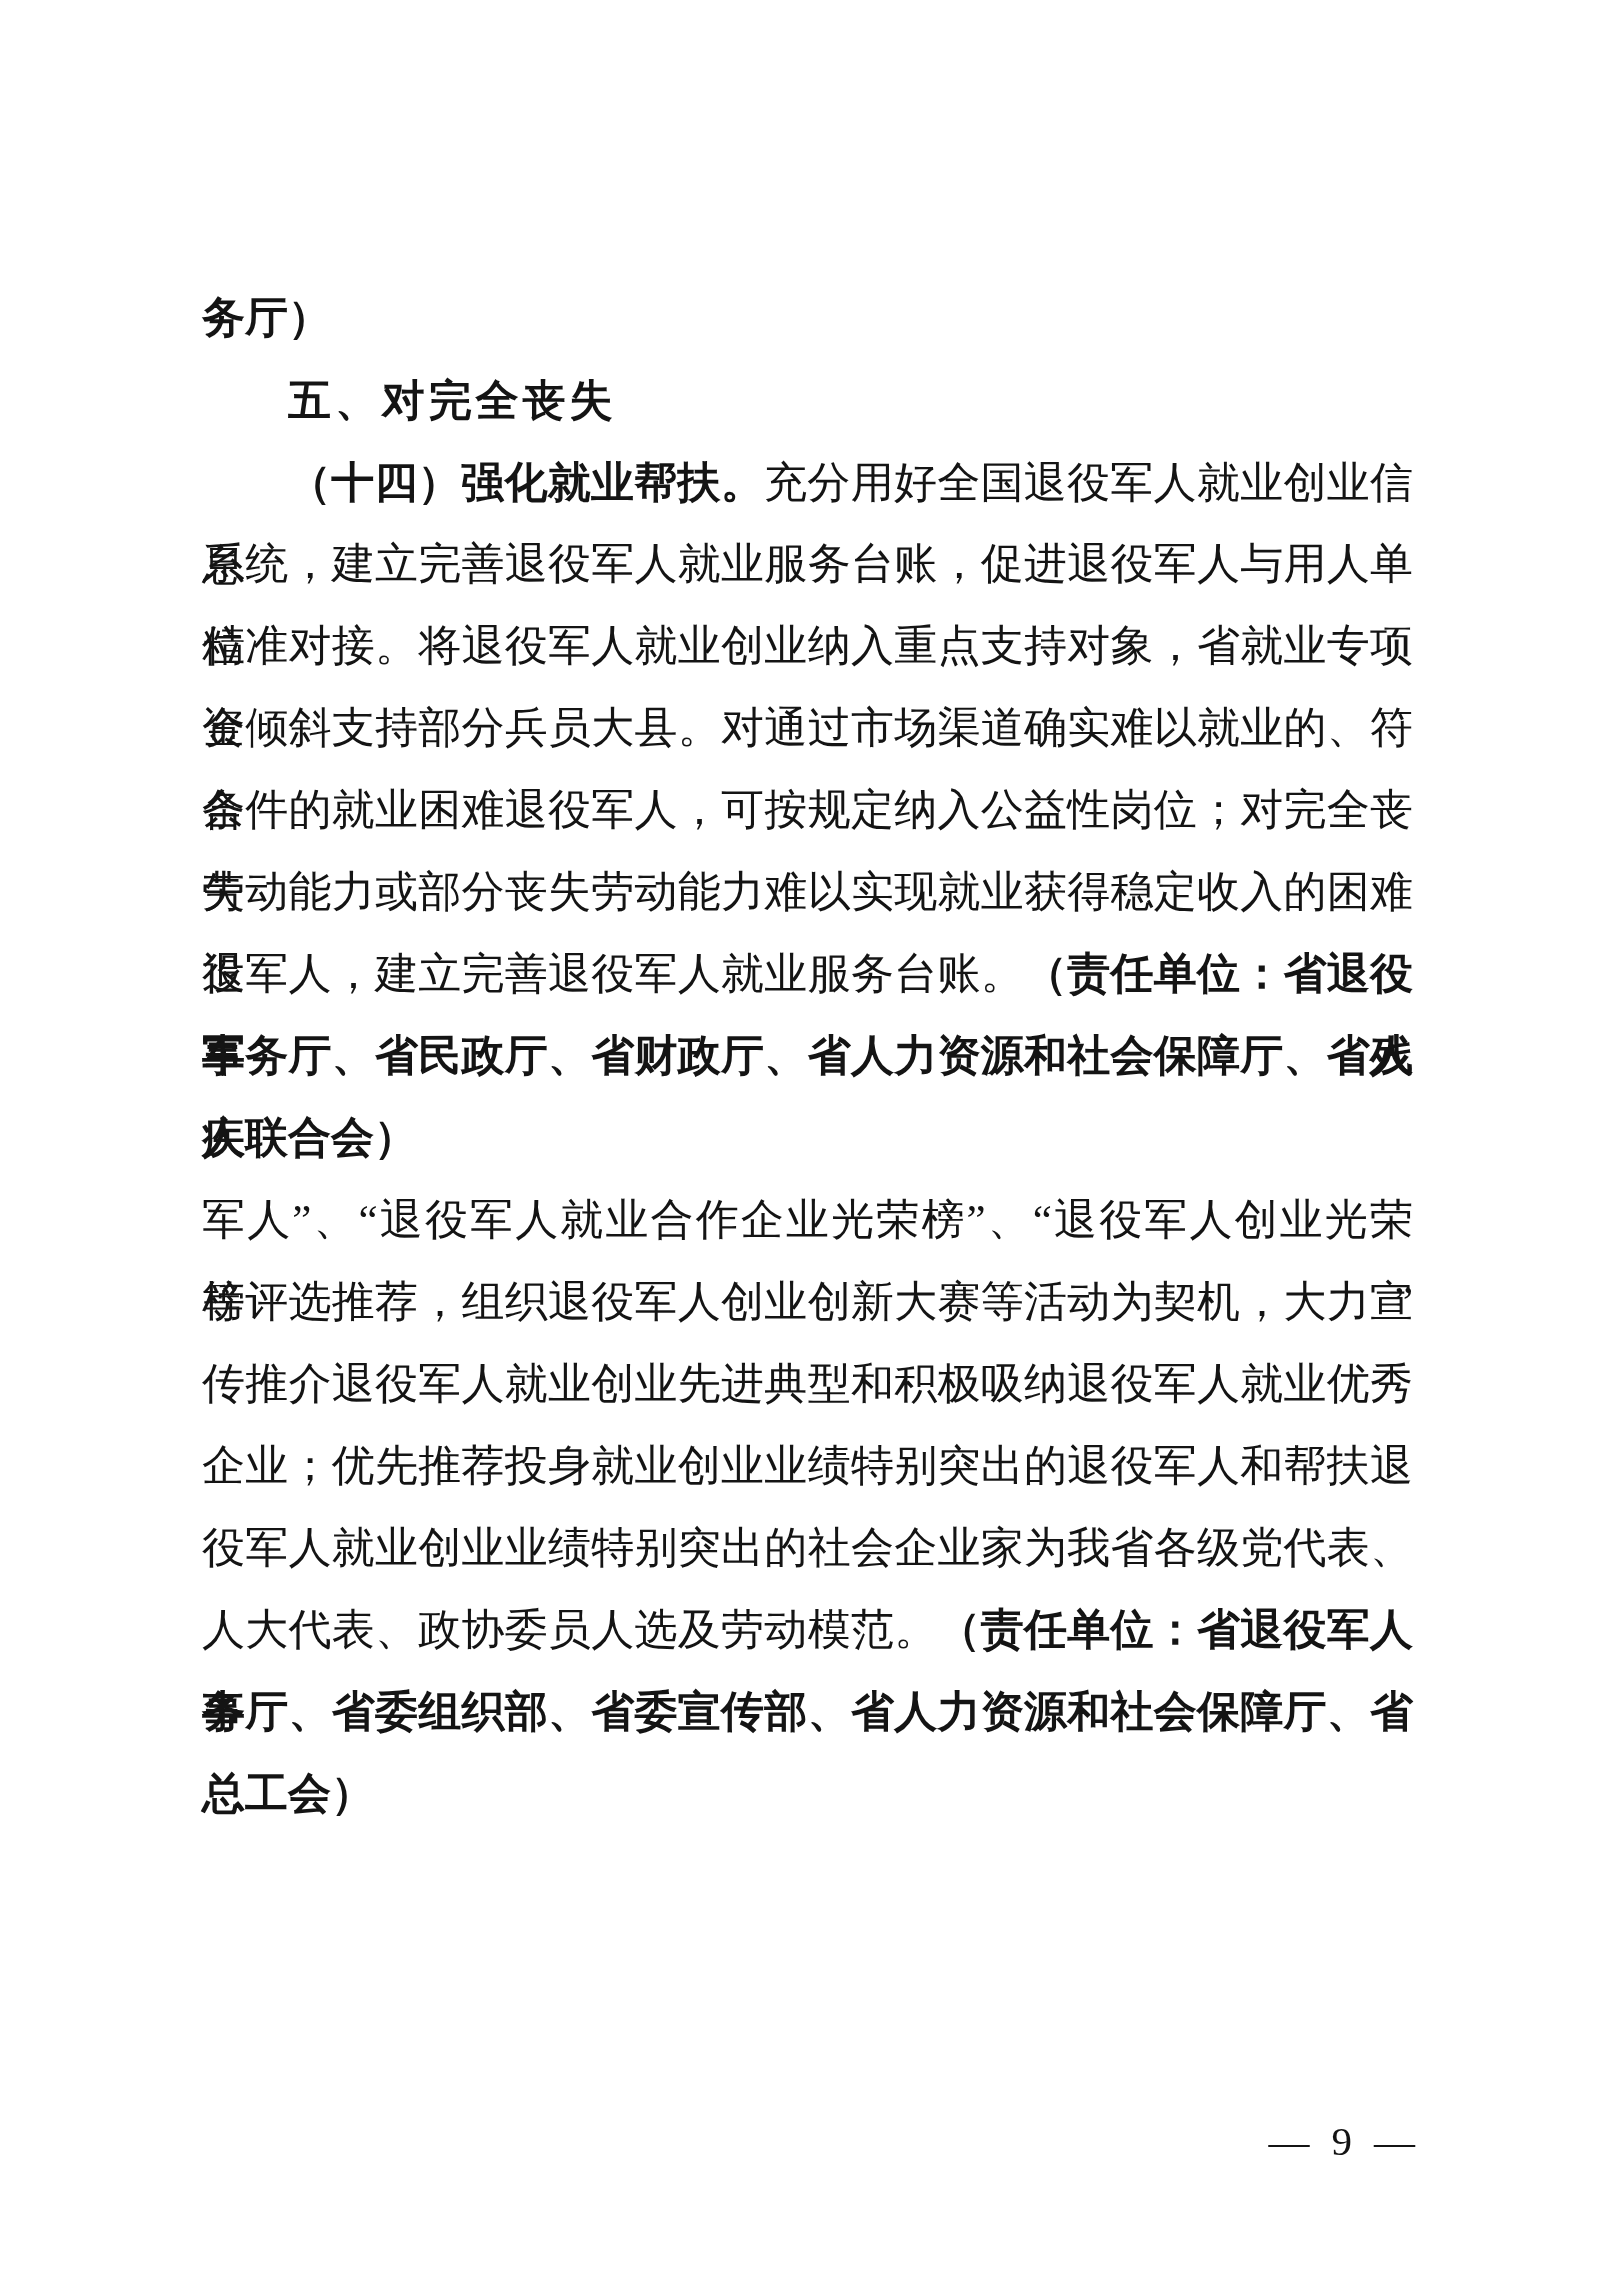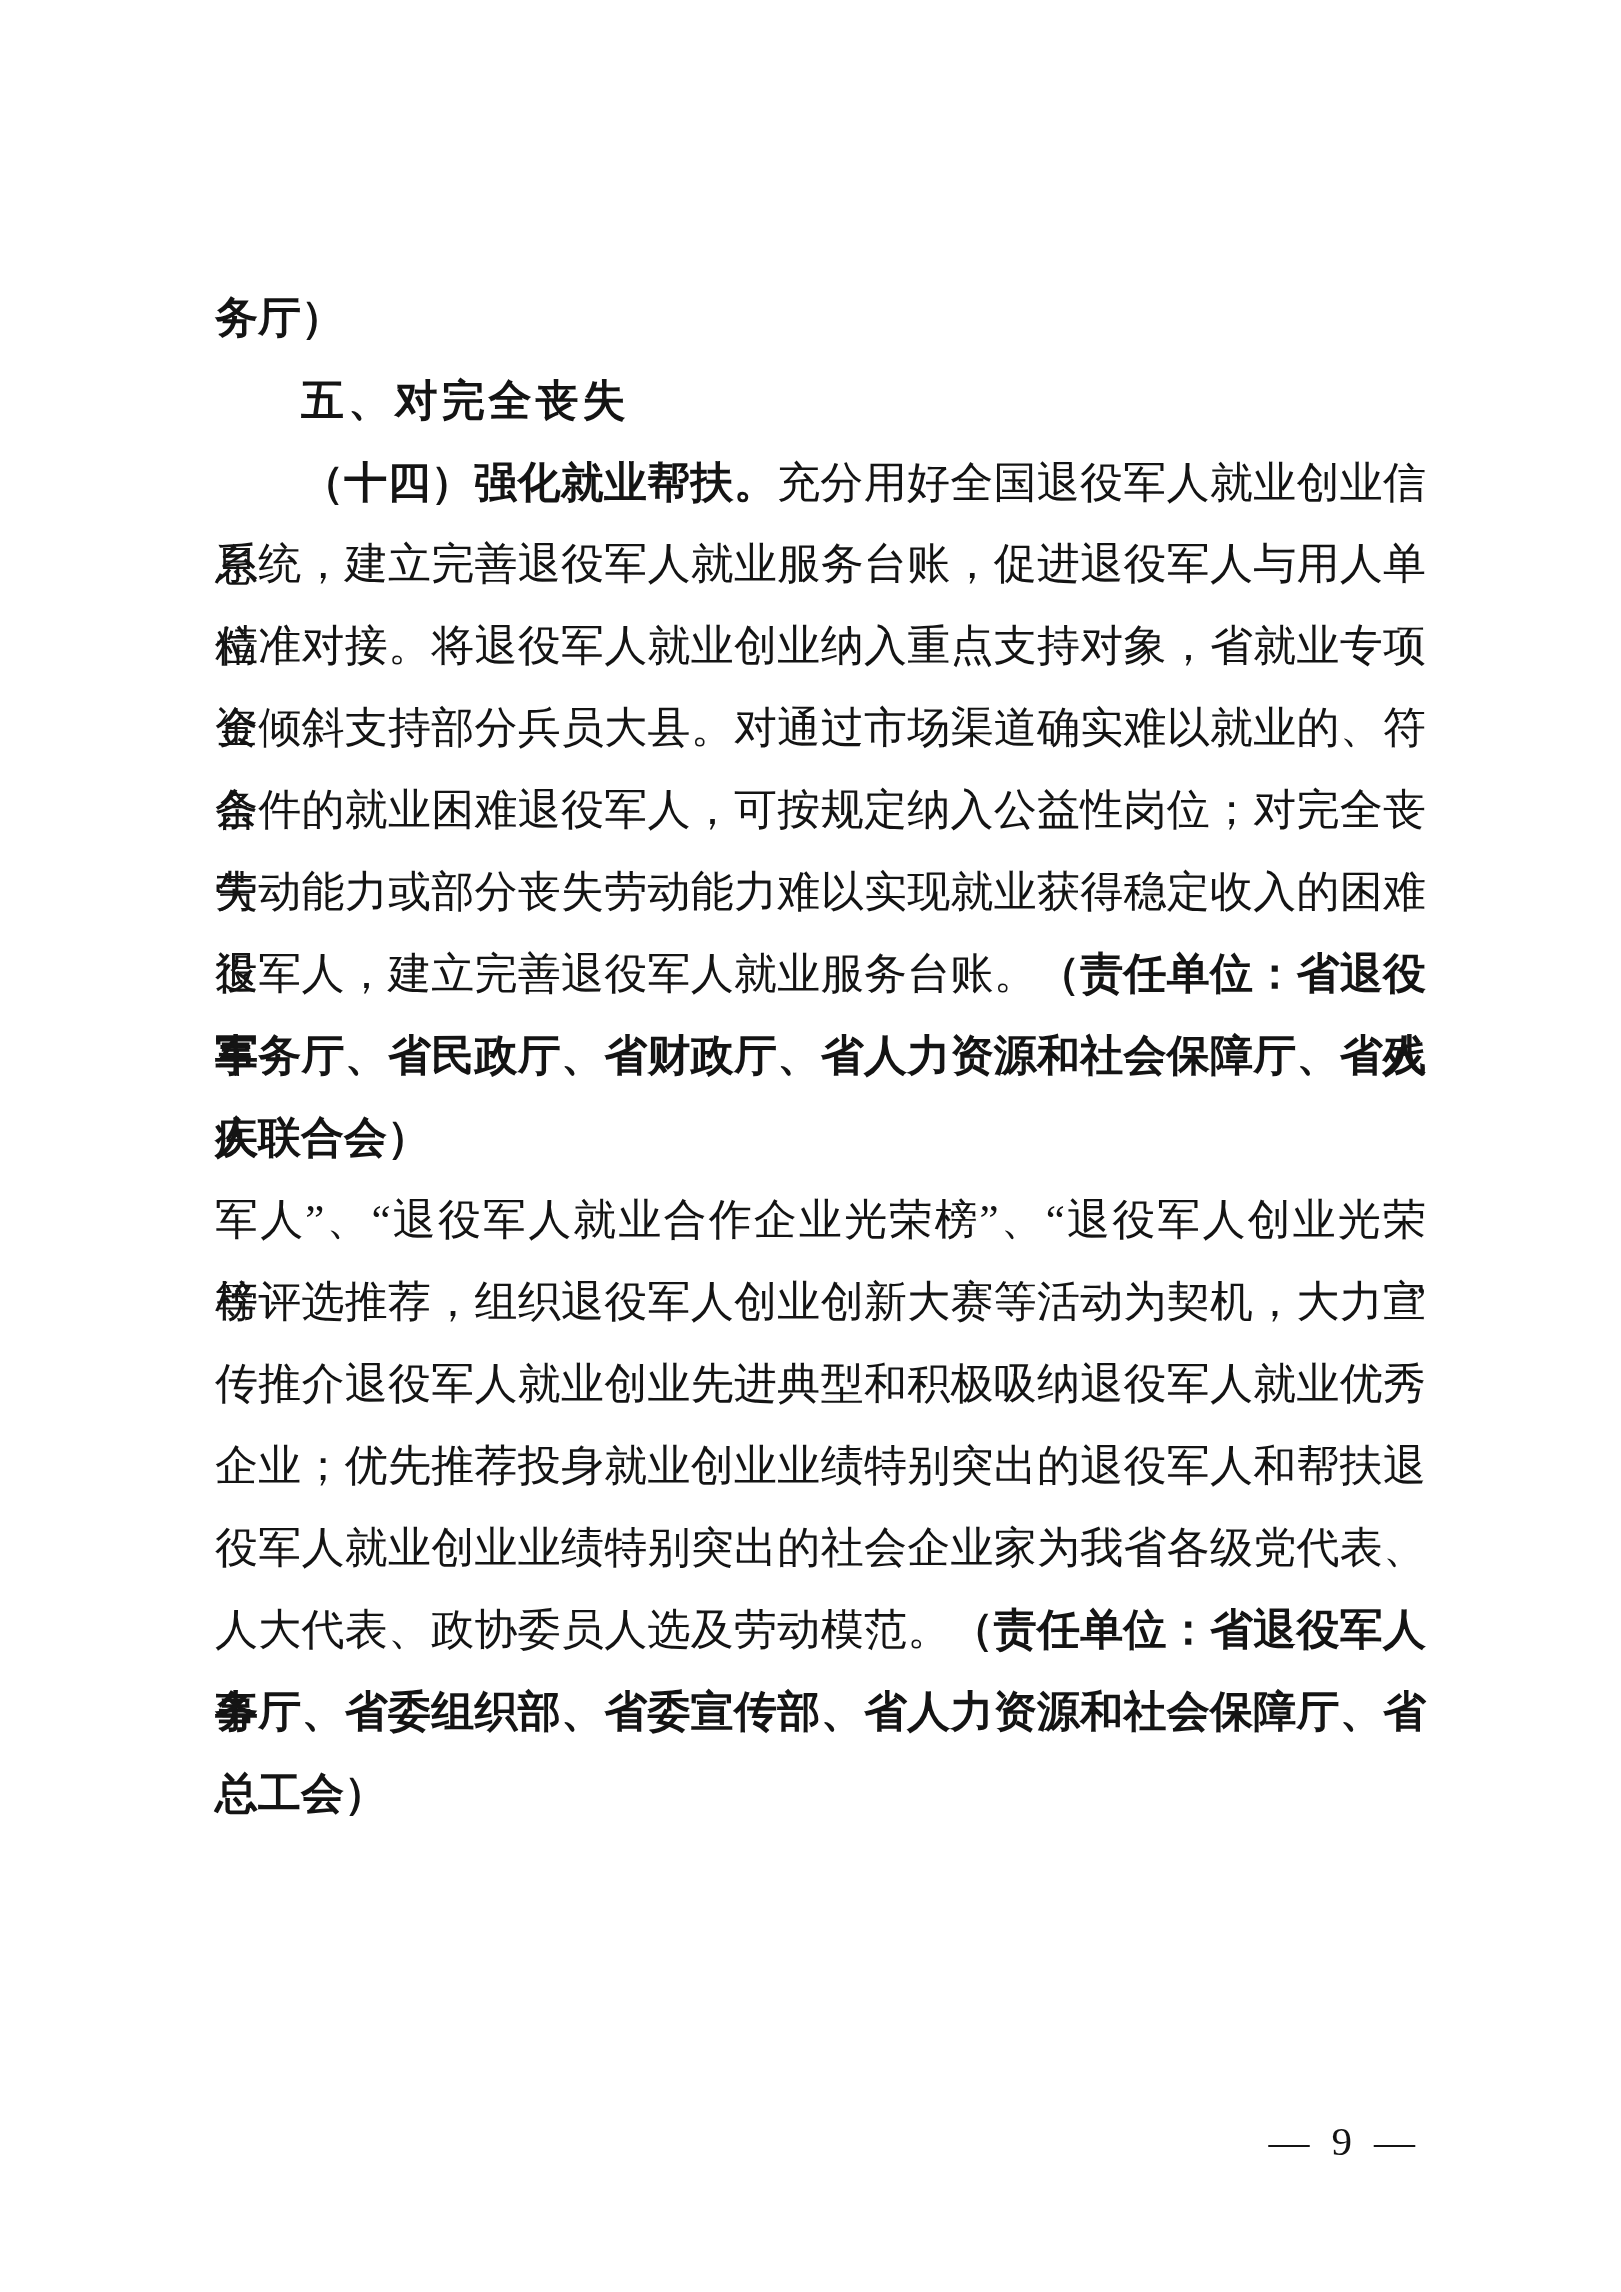--- a/index.html
+++ b/index.html
@@ -11,21 +11,21 @@
     position: relative;
     width: 1621px;
     height: 2293px;
     background: #ffffff;
     overflow: hidden;
     font-family: "Liberation Serif", "DejaVu Serif", serif;
     color: #141414;
   }
   .content {
     position: absolute;
-    left: 215px;
+    left: 202px;
     top: 277px;
     width: 1211px;
   }
   .line {
     height: 82px;
     line-height: 82px;
     font-size: 43px;
     text-align: left;
     word-break: break-all;
     white-space: nowrap;

